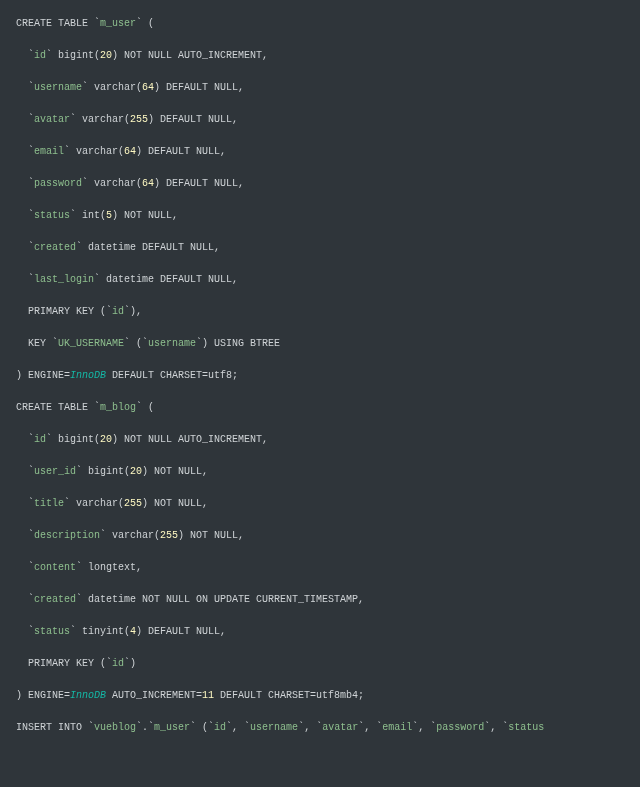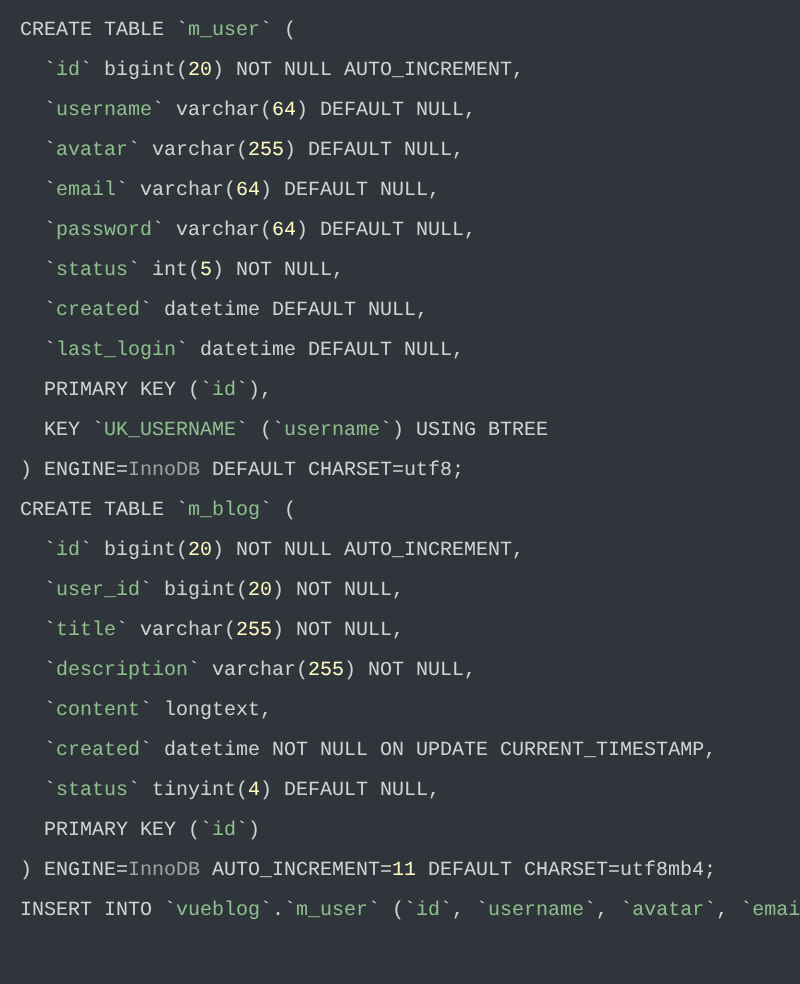--- a/index.html
+++ b/index.html
@@ -1,28 +1,28 @@
 <!DOCTYPE html>
 <html><head>
 <meta charset="utf-8">
 <style>
   html,body{margin:0;padding:0;background:#2f353a;width:640px;height:787px;overflow:hidden;}
   .code-view{
     width:640px;height:787px;box-sizing:border-box;
     padding:16px 0 16px 16px;
     font-family:Consolas,Menlo,"Courier New",monospace;
-    font-size:16px;line-height:16px;
+    font-size:10px;line-height:16px;
     color:#cfd3d6;
     overflow-x:auto;overflow-y:hidden;
     white-space:pre;
   }
   .kw{color:#cfd3d6;}
   .str{color:#8ebf8e;}     
   .num{color:#fef9c3;}
-  .eng{color:#a3a3a3;}     
+  .eng{color:#14b8a6;font-style:italic;}     
   .blank{display:block;height:16px;}
   
   .code-view::-webkit-scrollbar{height:8px;}
   .code-view::-webkit-scrollbar-thumb{background:#555a5f;border-radius:4px;}
   .code-view::-webkit-scrollbar-track{background:#2f353a;}
 </style>
 </head>
 <body>
 
 <div class="code-view" id="code"><div><span class="kw">CREATE TABLE `</span><span class="str">m_user</span><span class="kw">` (</span></div><span class="blank"></span><div><span class="kw">  `</span><span class="str">id</span><span class="kw">` bigint(</span><span class="num">20</span><span class="kw">) NOT NULL AUTO_INCREMENT,</span></div><span class="blank"></span><div><span class="kw">  `</span><span class="str">username</span><span class="kw">` varchar(</span><span class="num">64</span><span class="kw">) DEFAULT NULL,</span></div><span class="blank"></span><div><span class="kw">  `</span><span class="str">avatar</span><span class="kw">` varchar(</span><span class="num">255</span><span class="kw">) DEFAULT NULL,</span></div><span class="blank"></span><div><span class="kw">  `</span><span class="str">email</span><span class="kw">` varchar(</span><span class="num">64</span><span class="kw">) DEFAULT NULL,</span></div><span class="blank"></span><div><span class="kw">  `</span><span class="str">password</span><span class="kw">` varchar(</span><span class="num">64</span><span class="kw">) DEFAULT NULL,</span></div><span class="blank"></span><div><span class="kw">  `</span><span class="str">status</span><span class="kw">` int(</span><span class="num">5</span><span class="kw">) NOT NULL,</span></div><span class="blank"></span><div><span class="kw">  `</span><span class="str">created</span><span class="kw">` datetime DEFAULT NULL,</span></div><span class="blank"></span><div><span class="kw">  `</span><span class="str">last_login</span><span class="kw">` datetime DEFAULT NULL,</span></div><span class="blank"></span><div><span class="kw">  PRIMARY KEY (`</span><span class="str">id</span><span class="kw">`),</span></div><span class="blank"></span><div><span class="kw">  KEY `</span><span class="str">UK_USERNAME</span><span class="kw">` (`</span><span class="str">username</span><span class="kw">`) USING BTREE</span></div><span class="blank"></span><div><span class="kw">) ENGINE=</span><span class="eng">InnoDB</span><span class="kw"> DEFAULT CHARSET=utf8;</span></div><span class="blank"></span><div><span class="kw">CREATE TABLE `</span><span class="str">m_blog</span><span class="kw">` (</span></div><span class="blank"></span><div><span class="kw">  `</span><span class="str">id</span><span class="kw">` bigint(</span><span class="num">20</span><span class="kw">) NOT NULL AUTO_INCREMENT,</span></div><span class="blank"></span><div><span class="kw">  `</span><span class="str">user_id</span><span class="kw">` bigint(</span><span class="num">20</span><span class="kw">) NOT NULL,</span></div><span class="blank"></span><div><span class="kw">  `</span><span class="str">title</span><span class="kw">` varchar(</span><span class="num">255</span><span class="kw">) NOT NULL,</span></div><span class="blank"></span><div><span class="kw">  `</span><span class="str">description</span><span class="kw">` varchar(</span><span class="num">255</span><span class="kw">) NOT NULL,</span></div><span class="blank"></span><div><span class="kw">  `</span><span class="str">content</span><span class="kw">` longtext,</span></div><span class="blank"></span><div><span class="kw">  `</span><span class="str">created</span><span class="kw">` datetime NOT NULL ON UPDATE CURRENT_TIMESTAMP,</span></div><span class="blank"></span><div><span class="kw">  `</span><span class="str">status</span><span class="kw">` tinyint(</span><span class="num">4</span><span class="kw">) DEFAULT NULL,</span></div><span class="blank"></span><div><span class="kw">  PRIMARY KEY (`</span><span class="str">id</span><span class="kw">`)</span></div><span class="blank"></span><div><span class="kw">) ENGINE=</span><span class="eng">InnoDB</span><span class="kw"> AUTO_INCREMENT=</span><span class="num">11</span><span class="kw"> DEFAULT CHARSET=utf8mb4;</span></div><span class="blank"></span><div><span class="kw">INSERT INTO `</span><span class="str">vueblog</span><span class="kw">`.`</span><span class="str">m_user</span><span class="kw">` (`</span><span class="str">id</span><span class="kw">`, `</span><span class="str">username</span><span class="kw">`, `</span><span class="str">avatar</span><span class="kw">`, `</span><span class="str">email</span><span class="kw">`, `</span><span class="str">password</span><span class="kw">`, `</span><span class="str">status</span></div></div>

